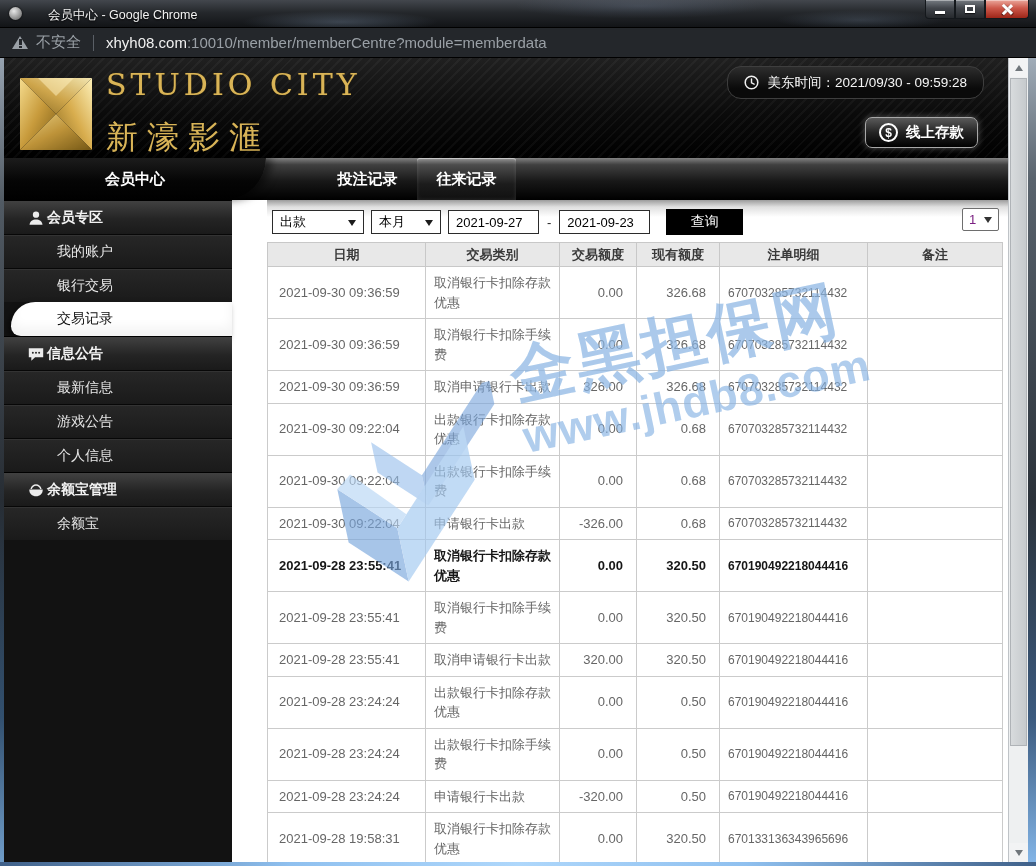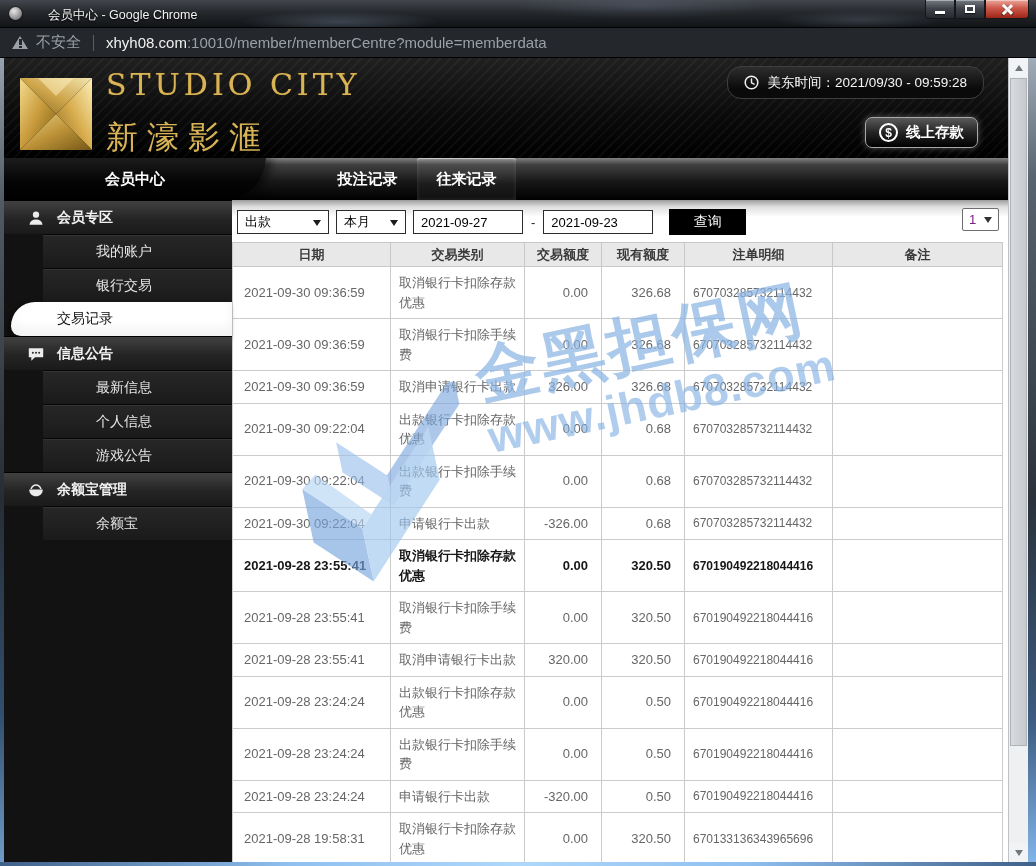--- a/index.html
+++ b/index.html
@@ -80,42 +80,42 @@
     color:#fff; font-size:15px; font-weight:bold; cursor:pointer; }
   .tabs { position:absolute; left:314px; top:0; height:42px; display:flex; }
   .tab { width:99px; height:42px; display:flex; align-items:center; justify-content:center;
     color:#fff; font-size:15px; font-weight:bold; cursor:pointer; }
   .tab.active { background:linear-gradient(180deg,#969696 0,#4d4d4d 16%,#1c1c1c 62%,#101010);
     box-shadow:inset 0 1px 0 rgba(255,255,255,.45), inset 0 0 4px rgba(255,255,255,.12); border-radius:3px 3px 0 0; }
 
   
   .content { display:flex; height:662px; position:relative; }
   .sidebar { width:228px; background:#121212; position:relative; z-index:3; }
-  .sb-section { height:34px; display:flex; align-items:center; gap:12px; padding-left:22px;
+  .sb-section { height:34px; display:flex; align-items:center; gap:2px; padding-left:22px;
     background:linear-gradient(180deg,#414141,#242424 55%,#1a1a1a); border-top:1px solid #000;
     color:#f2f2f2; font-size:14px; font-weight:bold; cursor:pointer; }
   .sb-ico { display:flex; width:19px; justify-content:center; }
   .sb-item { height:34px; display:flex; align-items:center; padding-left:53px;
     background:linear-gradient(180deg,#272727,#1a1a1a); border-top:1px solid #070707;
-    box-shadow:inset 0 1px 0 rgba(255,255,255,.06); color:#e6e6e6; font-size:14px; cursor:pointer;margin-left:39px; }
+    box-shadow:inset 0 1px 0 rgba(255,255,255,.06); color:#e6e6e6; font-size:14px; cursor:pointer; }
   .sb-item.active { background:#fff; color:#101010; margin-left:7px; padding-left:46px;
     border-radius:30px 0 0 12px; border-top:none;
     box-shadow:-3px 3px 6px rgba(0,0,0,.55), inset 0 -8px 12px rgba(0,0,0,.05); }
 
   .main { flex:1; position:relative; overflow:hidden;
-    background:linear-gradient(180deg,#9c9c9c 0,#e0e0e0 7px,#fff 17px); }
+    background:linear-gradient(180deg,#9c9c9c 0,#e0e0e0 7px,#fff 17px);margin-left:35px; }
 
   
   .filters { display:flex; align-items:center; gap:7px; padding:9px 0 7px 5px; position:relative; }
   .ctrl { height:24px; border:1px solid #2b2b2b; background:#fff; display:flex; align-items:center;
     font-size:13px; color:#000; cursor:pointer; }
   .sel { justify-content:space-between; padding:0 7px; }
   .sel-type { width:92px; } .sel-period { width:70px; }
   .chev { width:0; height:0; border:4px solid transparent; border-top:6px solid #1c1c1c; margin-top:5px; }
-  .date-input { width:110px; padding:0 7px; cursor:text; }
+  .date-input { width:91px; padding:0 7px; cursor:text; }
   .dash { color:#222; font-size:13px; margin:0 1px; }
   .search-btn { height:26px; width:77px; background:#000; color:#fff; display:flex; align-items:center;
     justify-content:center; font-size:14px; margin-left:9px; cursor:pointer; }
   .page-select { position:absolute; right:9px; top:8px; width:37px; height:23px; border:1px solid #6e6e6e;
     border-radius:2px; background:#fff; display:flex; align-items:center; justify-content:space-between;
     padding:0 6px; font-size:13px; color:#7b2082; cursor:pointer; }
   .page-select .chev { border-top-color:#333; }
 
   
   .tx-table { width:calc(100% - 5px); border-collapse:collapse; table-layout:fixed; font-size:13px; }
@@ -250,22 +250,22 @@
             <svg width="18" height="18" viewBox="0 0 20 20">
               <path d="M2 3.5h16v10h-9l-4.2 4v-4H2z" fill="#ececec"></path>
               <circle cx="6.5" cy="8.5" r="1.1" fill="#2a2a2a"></circle>
               <circle cx="10" cy="8.5" r="1.1" fill="#2a2a2a"></circle>
               <circle cx="13.5" cy="8.5" r="1.1" fill="#2a2a2a"></circle>
             </svg>
           </span>
           <span>信息公告</span>
         </div>
         <div class="sb-item">最新信息</div>
+        <div class="sb-item">游戏公告</div>
         <div class="sb-item">个人信息</div>
-        <div class="sb-item">游戏公告</div>
         <div class="sb-section">
           <span class="sb-ico">
             <svg width="18" height="18" viewBox="0 0 20 20">
               <path d="M2.5 9.5h15c0 4.8-3.3 7.5-7.5 7.5s-7.5-2.7-7.5-7.5z" fill="#ececec"></path>
               <path d="M4.5 9c1-2.8 2.9-4.5 5.5-4.5s4.5 1.7 5.5 4.5" fill="none" stroke="#ececec" stroke-width="1.6"></path>
             </svg>
           </span>
           <span>余额宝管理</span>
         </div>
         <div class="sb-item">余额宝</div>

